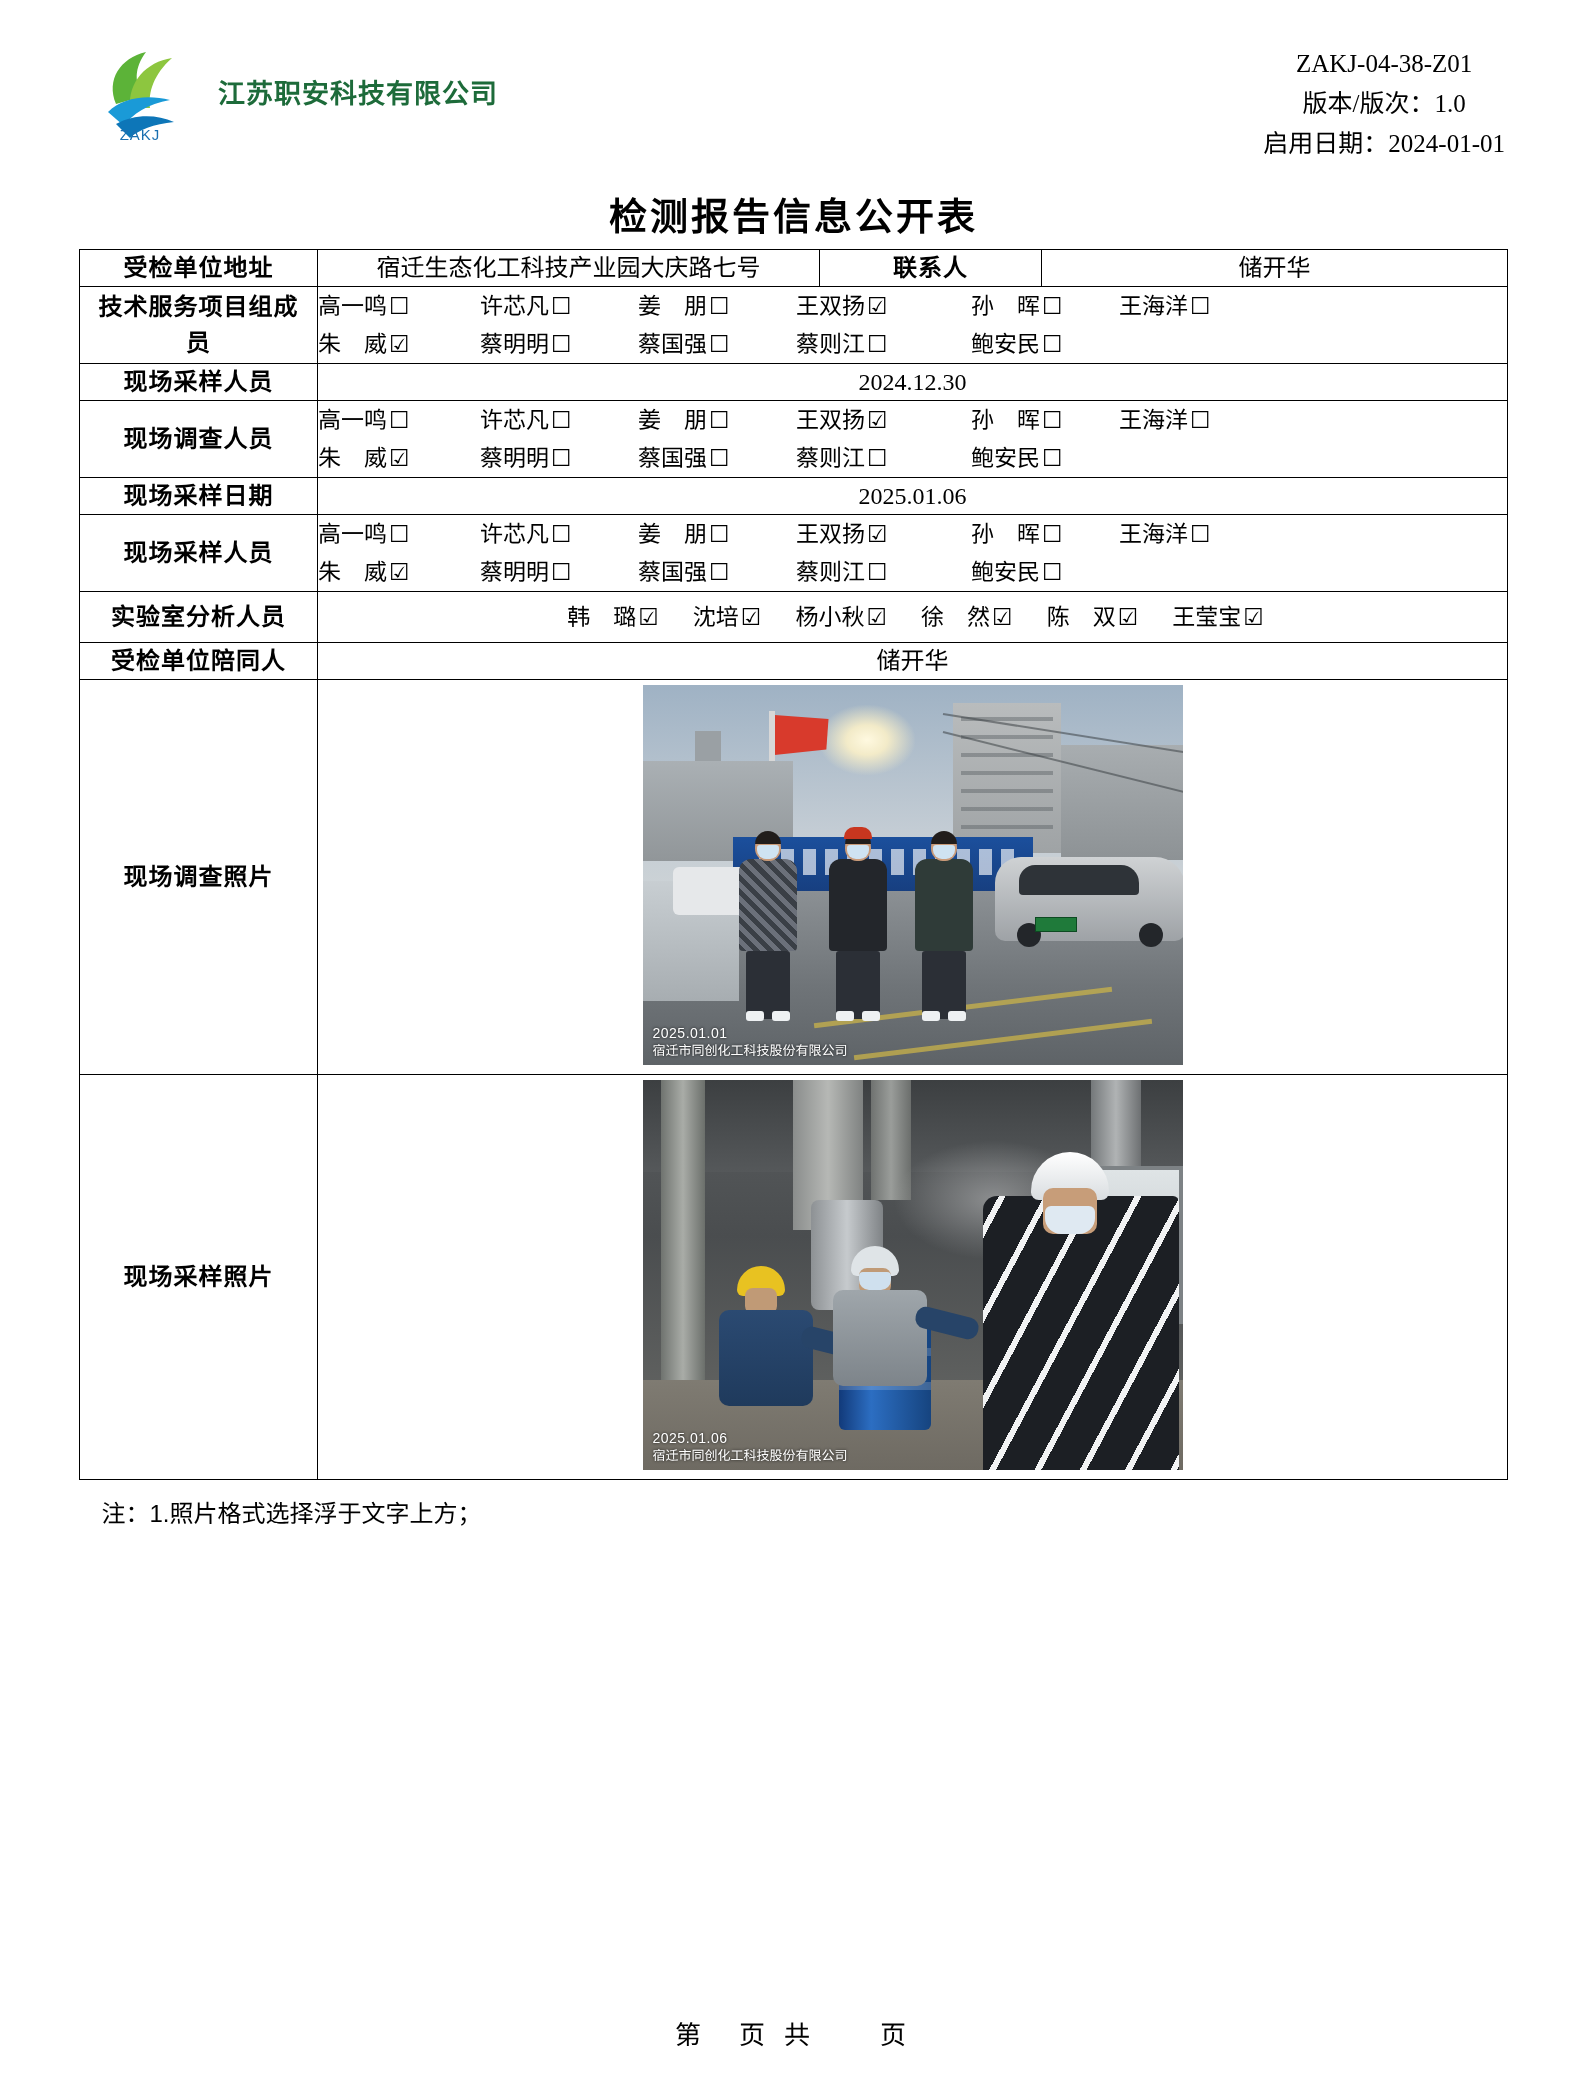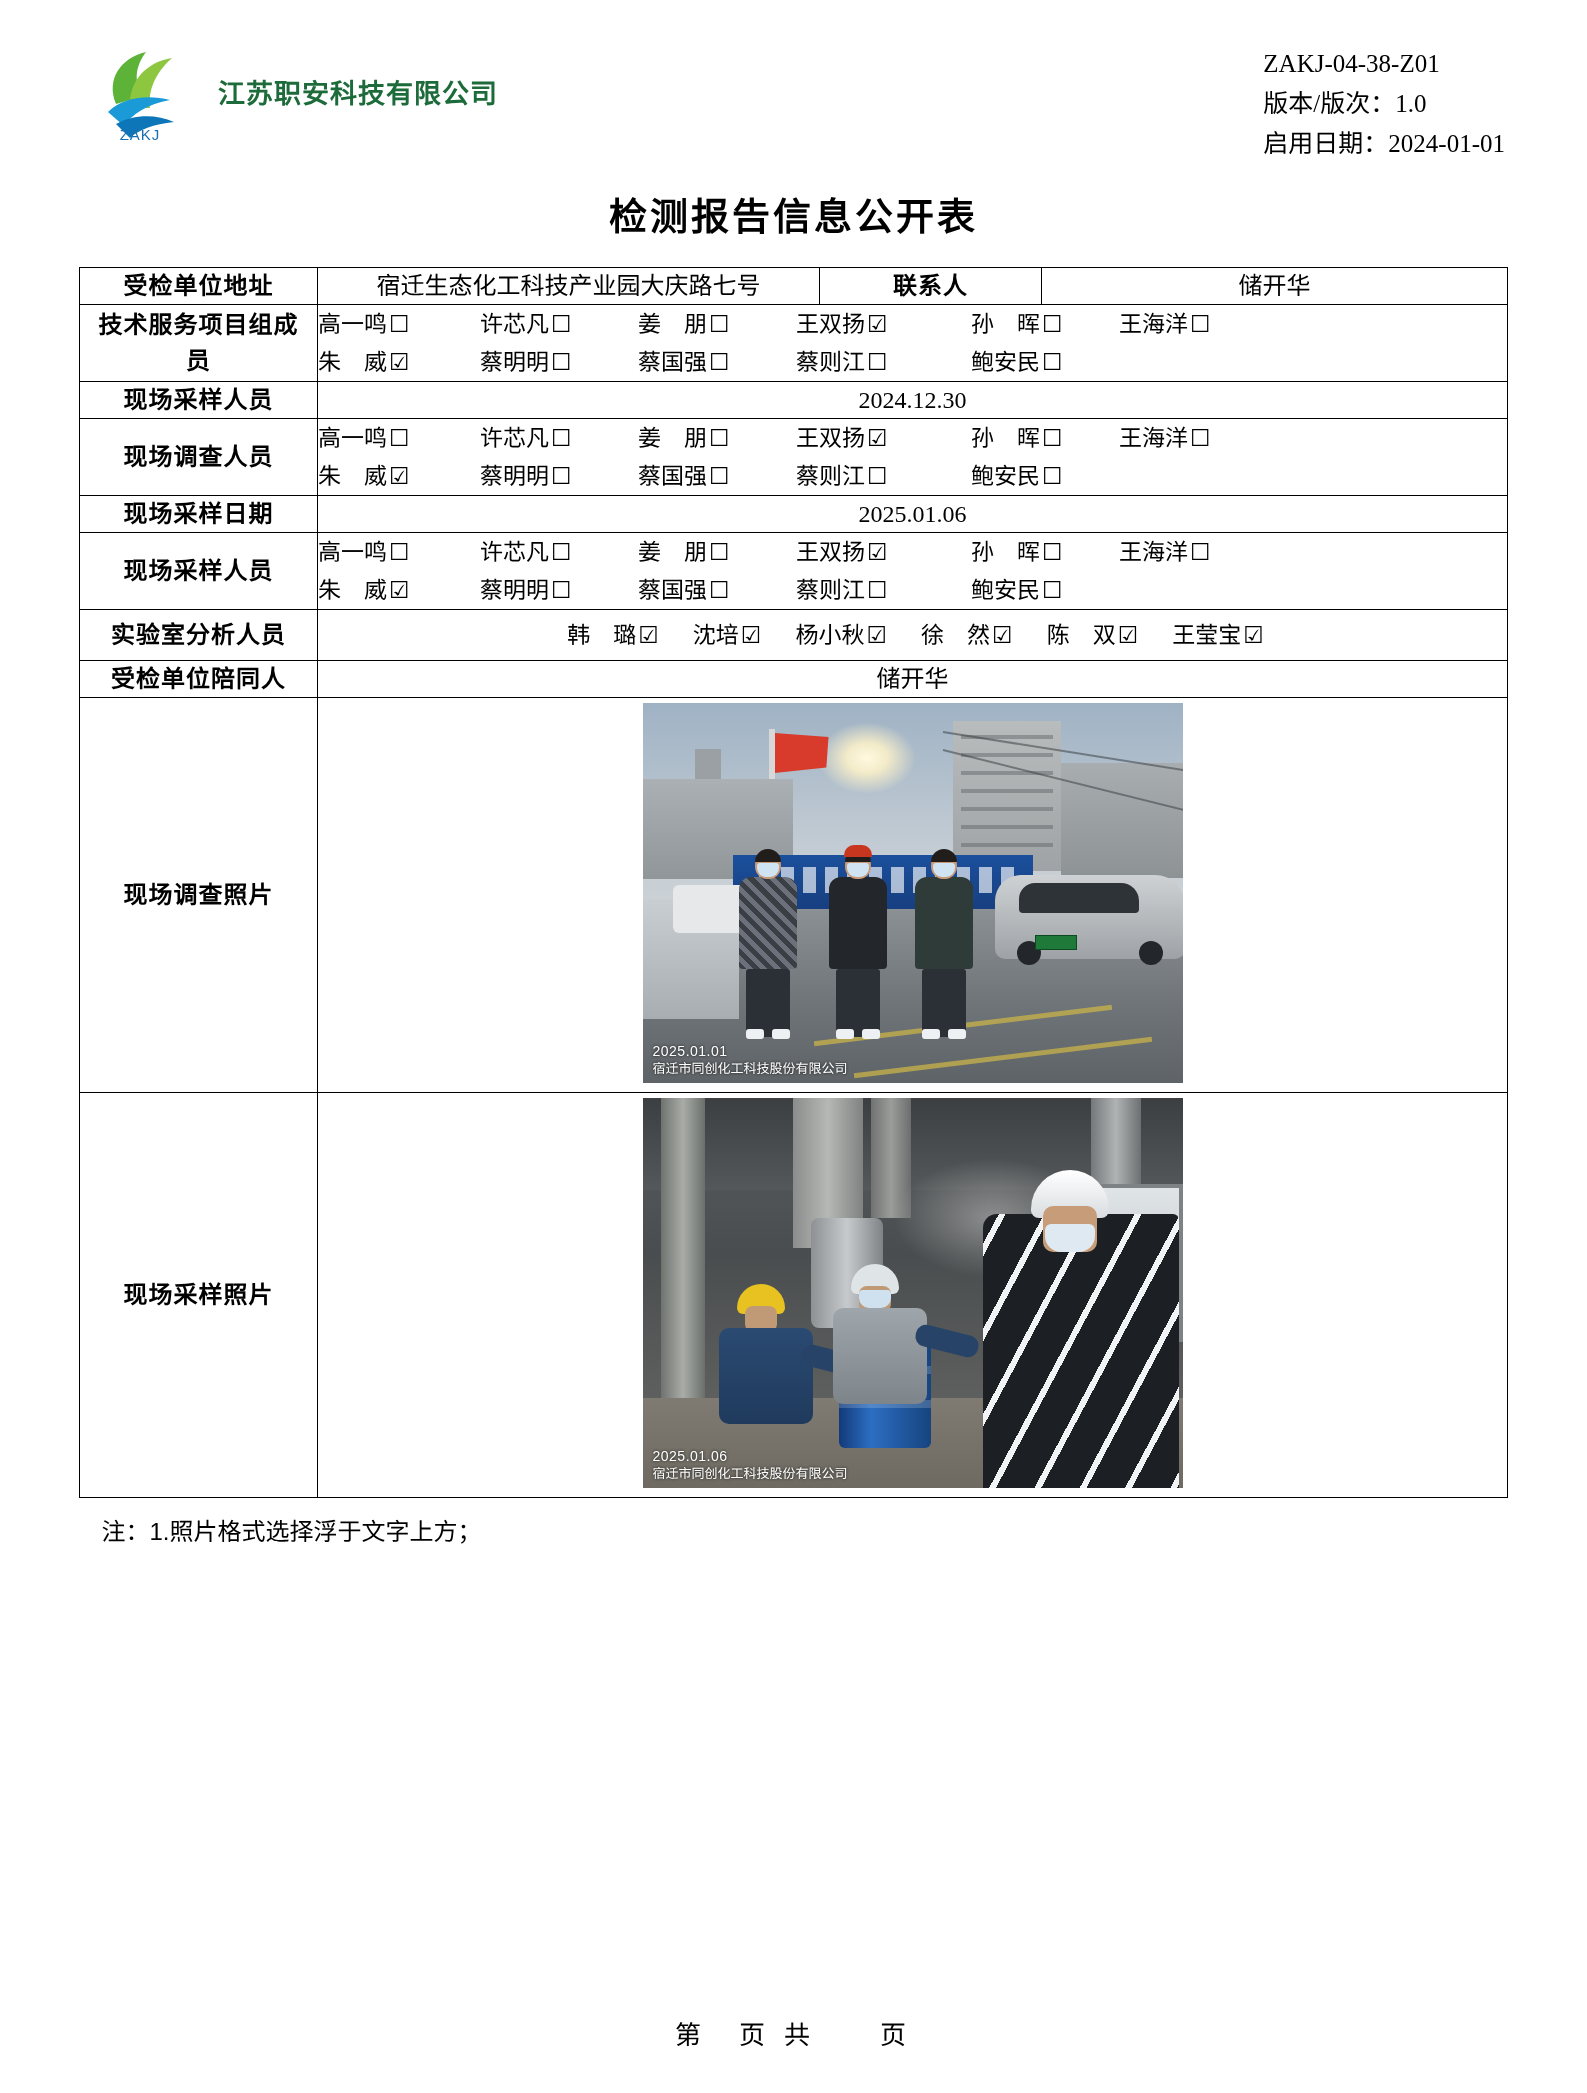--- a/index.html
+++ b/index.html
@@ -44,37 +44,37 @@
   .logo svg { display: block; }
   .company-name {
     font-size: 27px;
     letter-spacing: 1px;
     color: #1d6b3a;
     font-family: "Liberation Sans", "DejaVu Sans", sans-serif;
     font-weight: 600;
     white-space: nowrap;
   }
   .header-right {
-    text-align: left;
+    text-align: center;
     padding-right: 22px;
     padding-top: 6px;
     font-size: 25px;
     line-height: 40px;
     font-family: "Liberation Serif", serif;
   }
   .header-right div { white-space: nowrap; }
 
   
   .doc-title {
     text-align: center;
     font-size: 38px;
     font-weight: bold;
     letter-spacing: 3px;
     margin-top: 28px;
-    margin-bottom: 26px;
+    margin-bottom: 8px;
     font-family: "Liberation Sans", "DejaVu Sans", sans-serif;
   }
 
   
   table.main {
     border-collapse: collapse;
     width: 1428px;
     margin: 0 auto;
     table-layout: fixed;
   }

